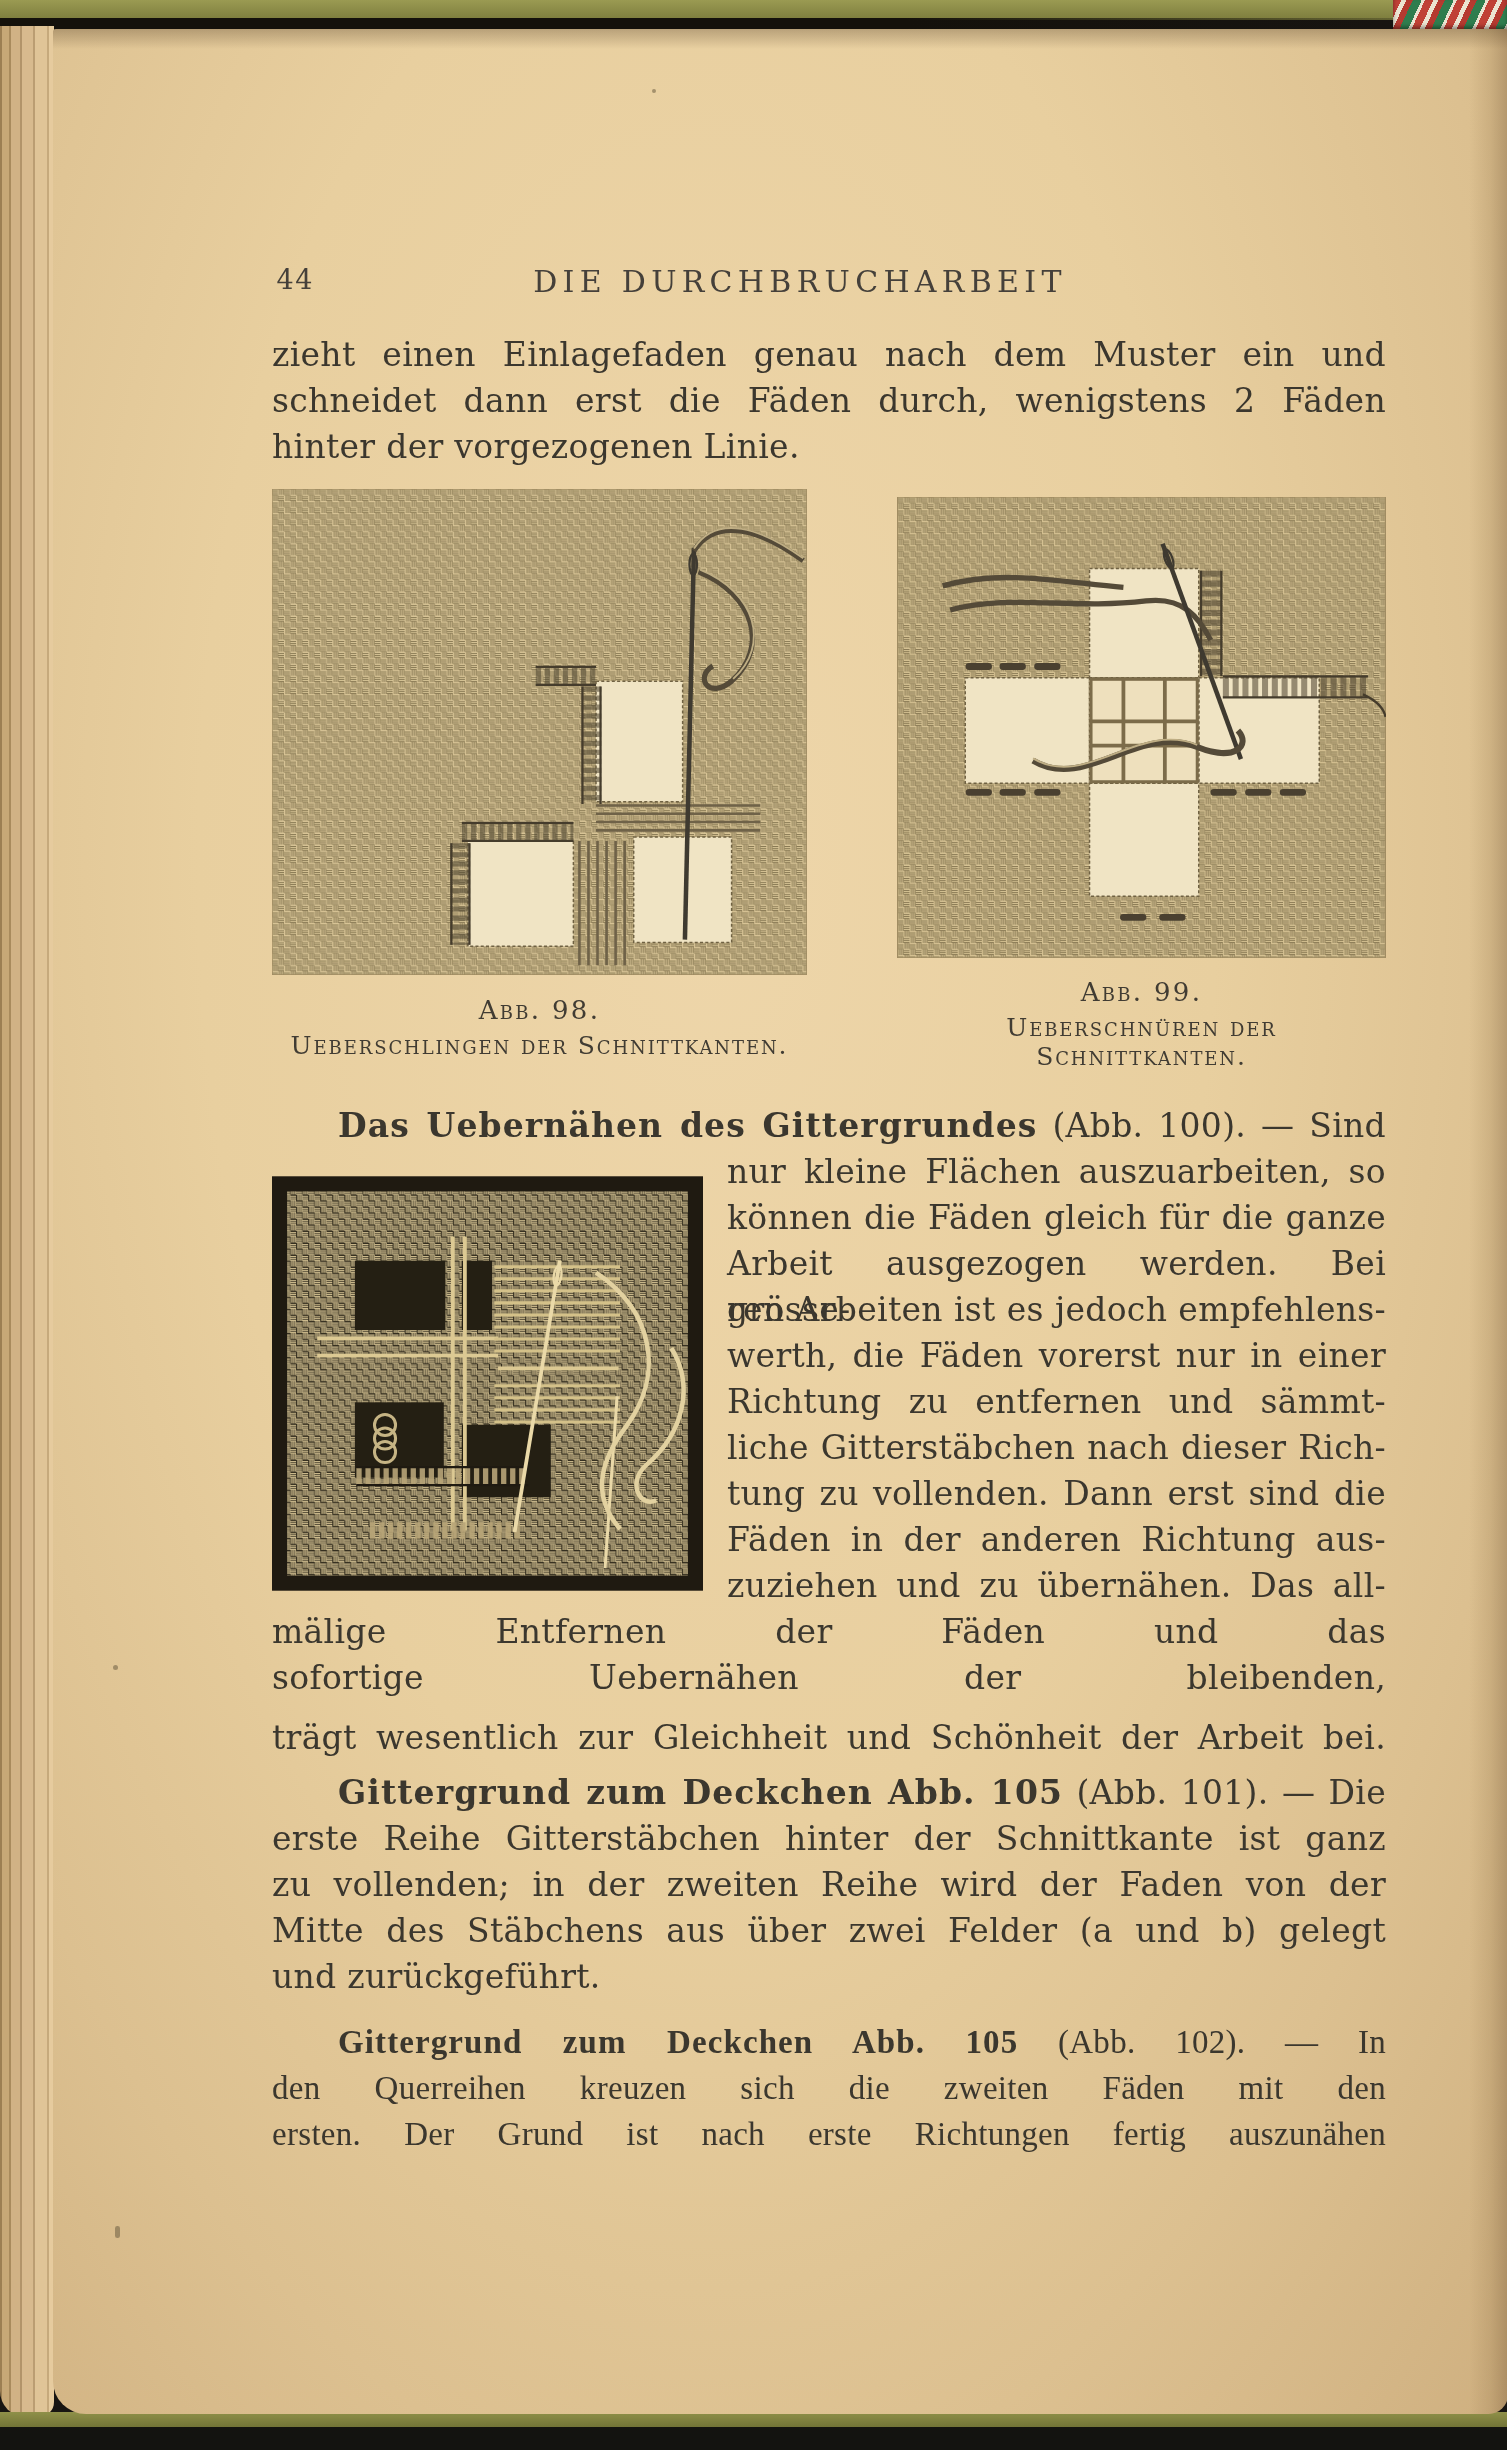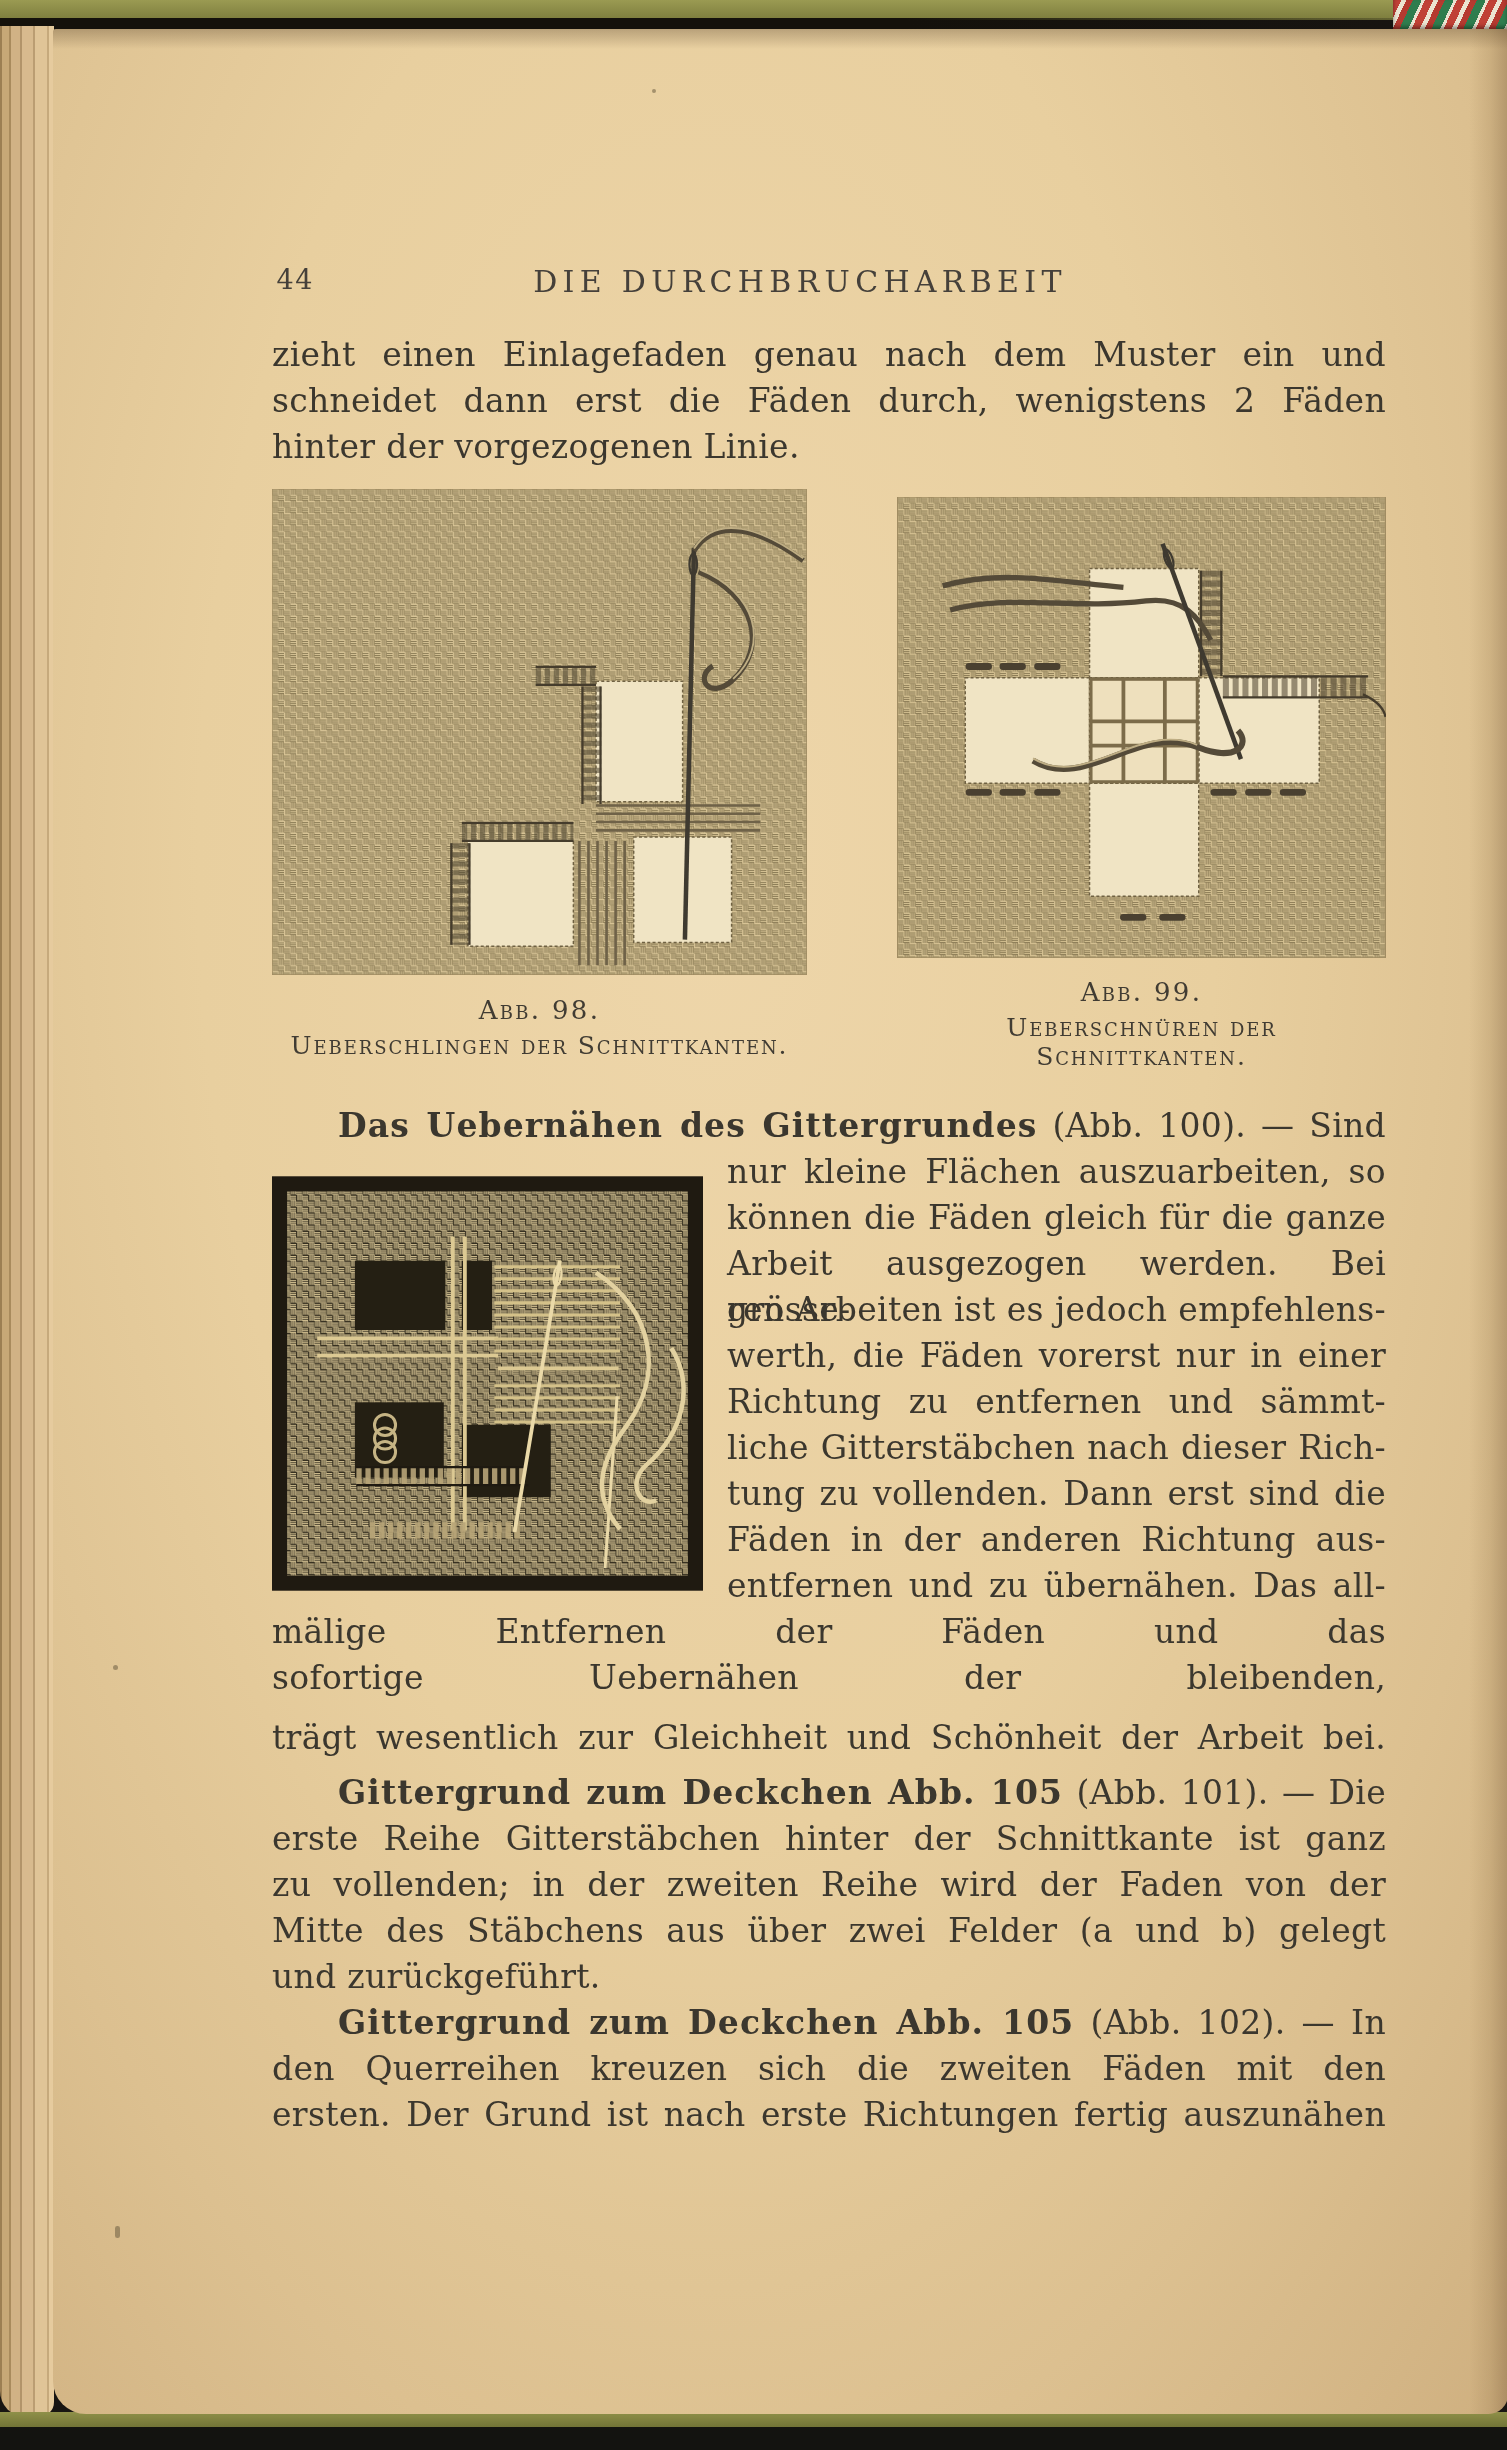--- a/index.html
+++ b/index.html
@@ -49,21 +49,21 @@
   .ln{font-size:33px;line-height:46px;height:46px;text-align:justify;text-align-last:justify;
       letter-spacing:0.3px;overflow:visible;}
   .ln.end{text-align-last:left;}
   .ln.ind{text-indent:66px;}
   .ln.clr{clear:left;}
   .lead{font-weight:700;letter-spacing:1.1px;}
   .intro{margin-top:32px;}
   .after-figs{margin-top:32px;}
   .closing-line{margin-top:13.6px;}
   .sec2{margin-top:9.8px;}
-  .sec3{}
+  .sec3{margin-top:19px;font-family:Liberation Serif, serif;}
 
   
   .fig-row{display:flex;gap:90px;margin-top:19px;}
   figure{display:block;}
   .fig98{width:535px;}
   .fig99{width:545px;margin-top:7.5px;}
   figcaption{margin-top:19.6px;text-align:center;font-variant-caps:small-caps;color:#413c33;}
   .cap-label{font-size:26px;letter-spacing:2.3px;}
   .cap-text{font-size:25px;letter-spacing:1.9px;margin-top:6px;}
   .fig100{float:left;width:431px;margin:27px 24px 13.6px 0;}
@@ -296,21 +296,21 @@
 
       <div class="ln">nur kleine Flächen auszuarbeiten, so</div>
       <div class="ln">können die Fäden gleich für die ganze</div>
       <div class="ln">Arbeit ausgezogen werden. Bei grösse-</div>
       <div class="ln">ren Arbeiten ist es jedoch empfehlens-</div>
       <div class="ln">werth, die Fäden vorerst nur in einer</div>
       <div class="ln">Richtung zu entfernen und sämmt-</div>
       <div class="ln">liche Gitterstäbchen nach dieser Rich-</div>
       <div class="ln">tung zu vollenden. Dann erst sind die</div>
       <div class="ln">Fäden in der anderen Richtung aus-</div>
-      <div class="ln">entfernen und zu übernähen. Das all-</div>
+      <div class="ln">zuziehen und zu übernähen. Das all-</div>
       <div class="ln">mälige Entfernen der Fäden und das</div>
       <div class="ln">sofortige Uebernähen der bleibenden,</div>
 
       <div class="ln clr closing-line">trägt wesentlich zur Gleichheit und Schönheit der Arbeit bei.</div>
 
       <div class="sec2">
         <div class="ln ind">
           <span class="lead">Gittergrund zum Deckchen Abb. 105</span><span> (Abb. 101). — Die</span>
         </div>
         <div class="ln">erste Reihe Gitterstäbchen hinter der Schnittkante ist ganz</div>

